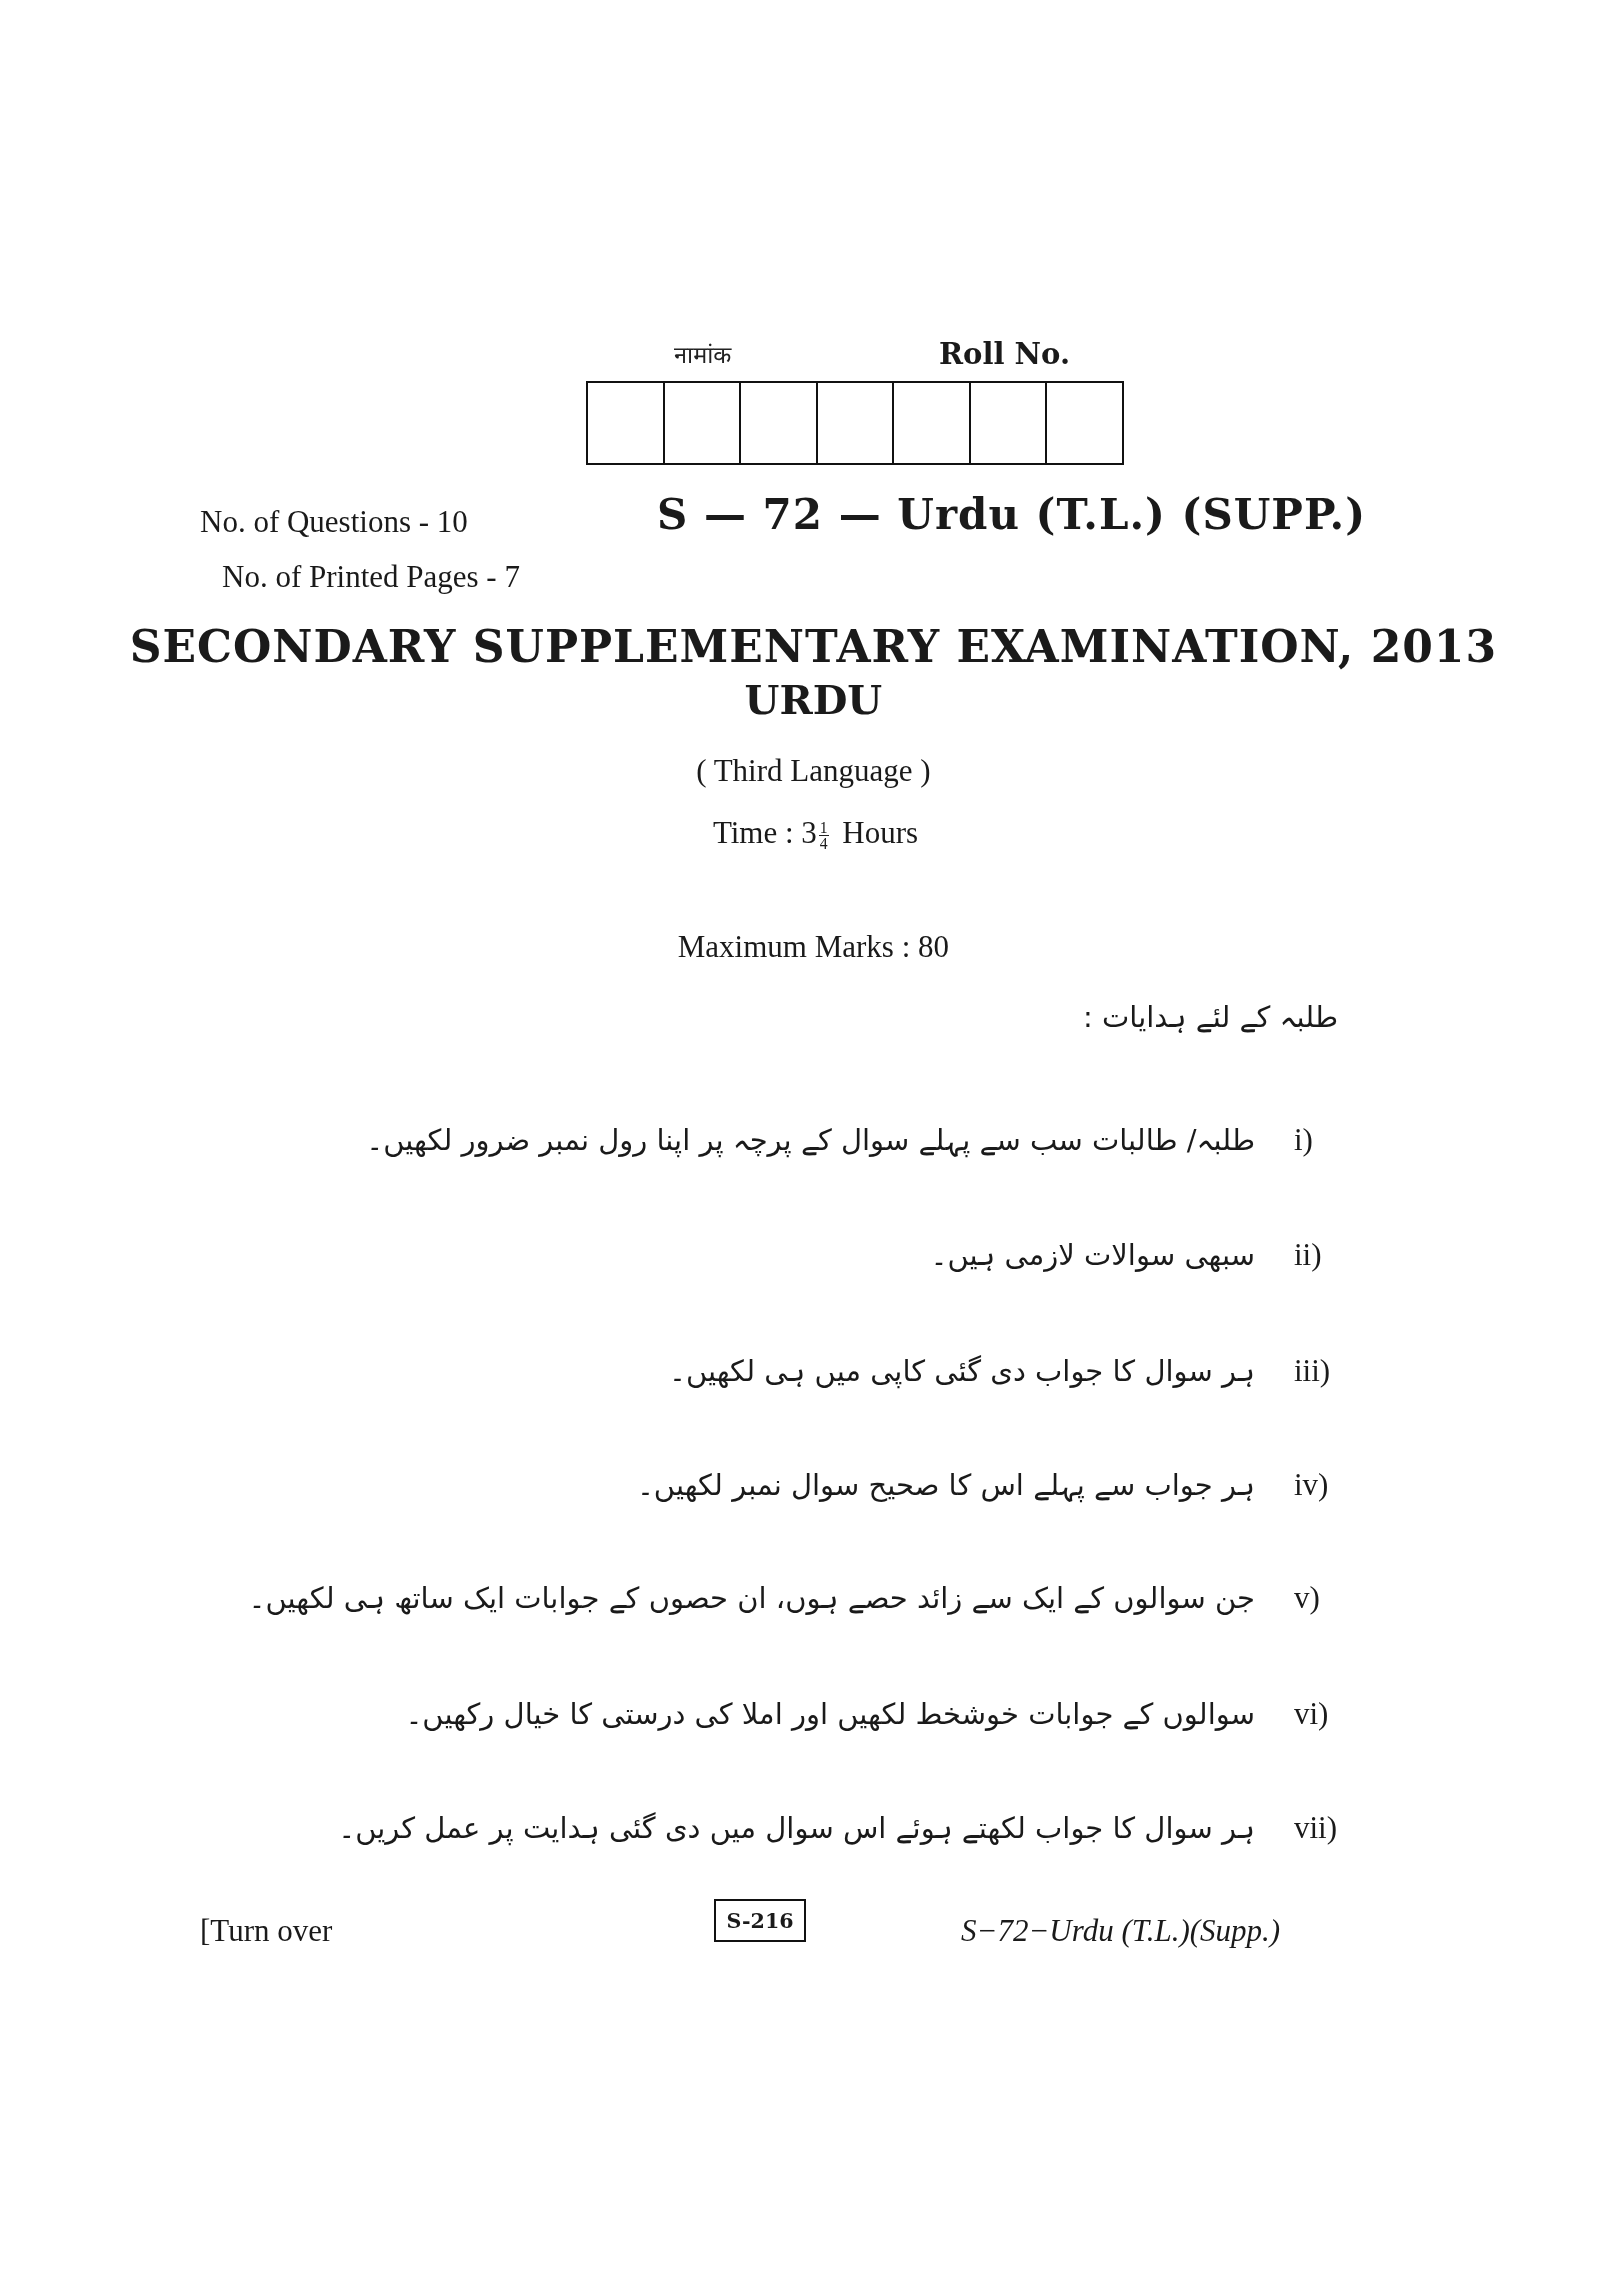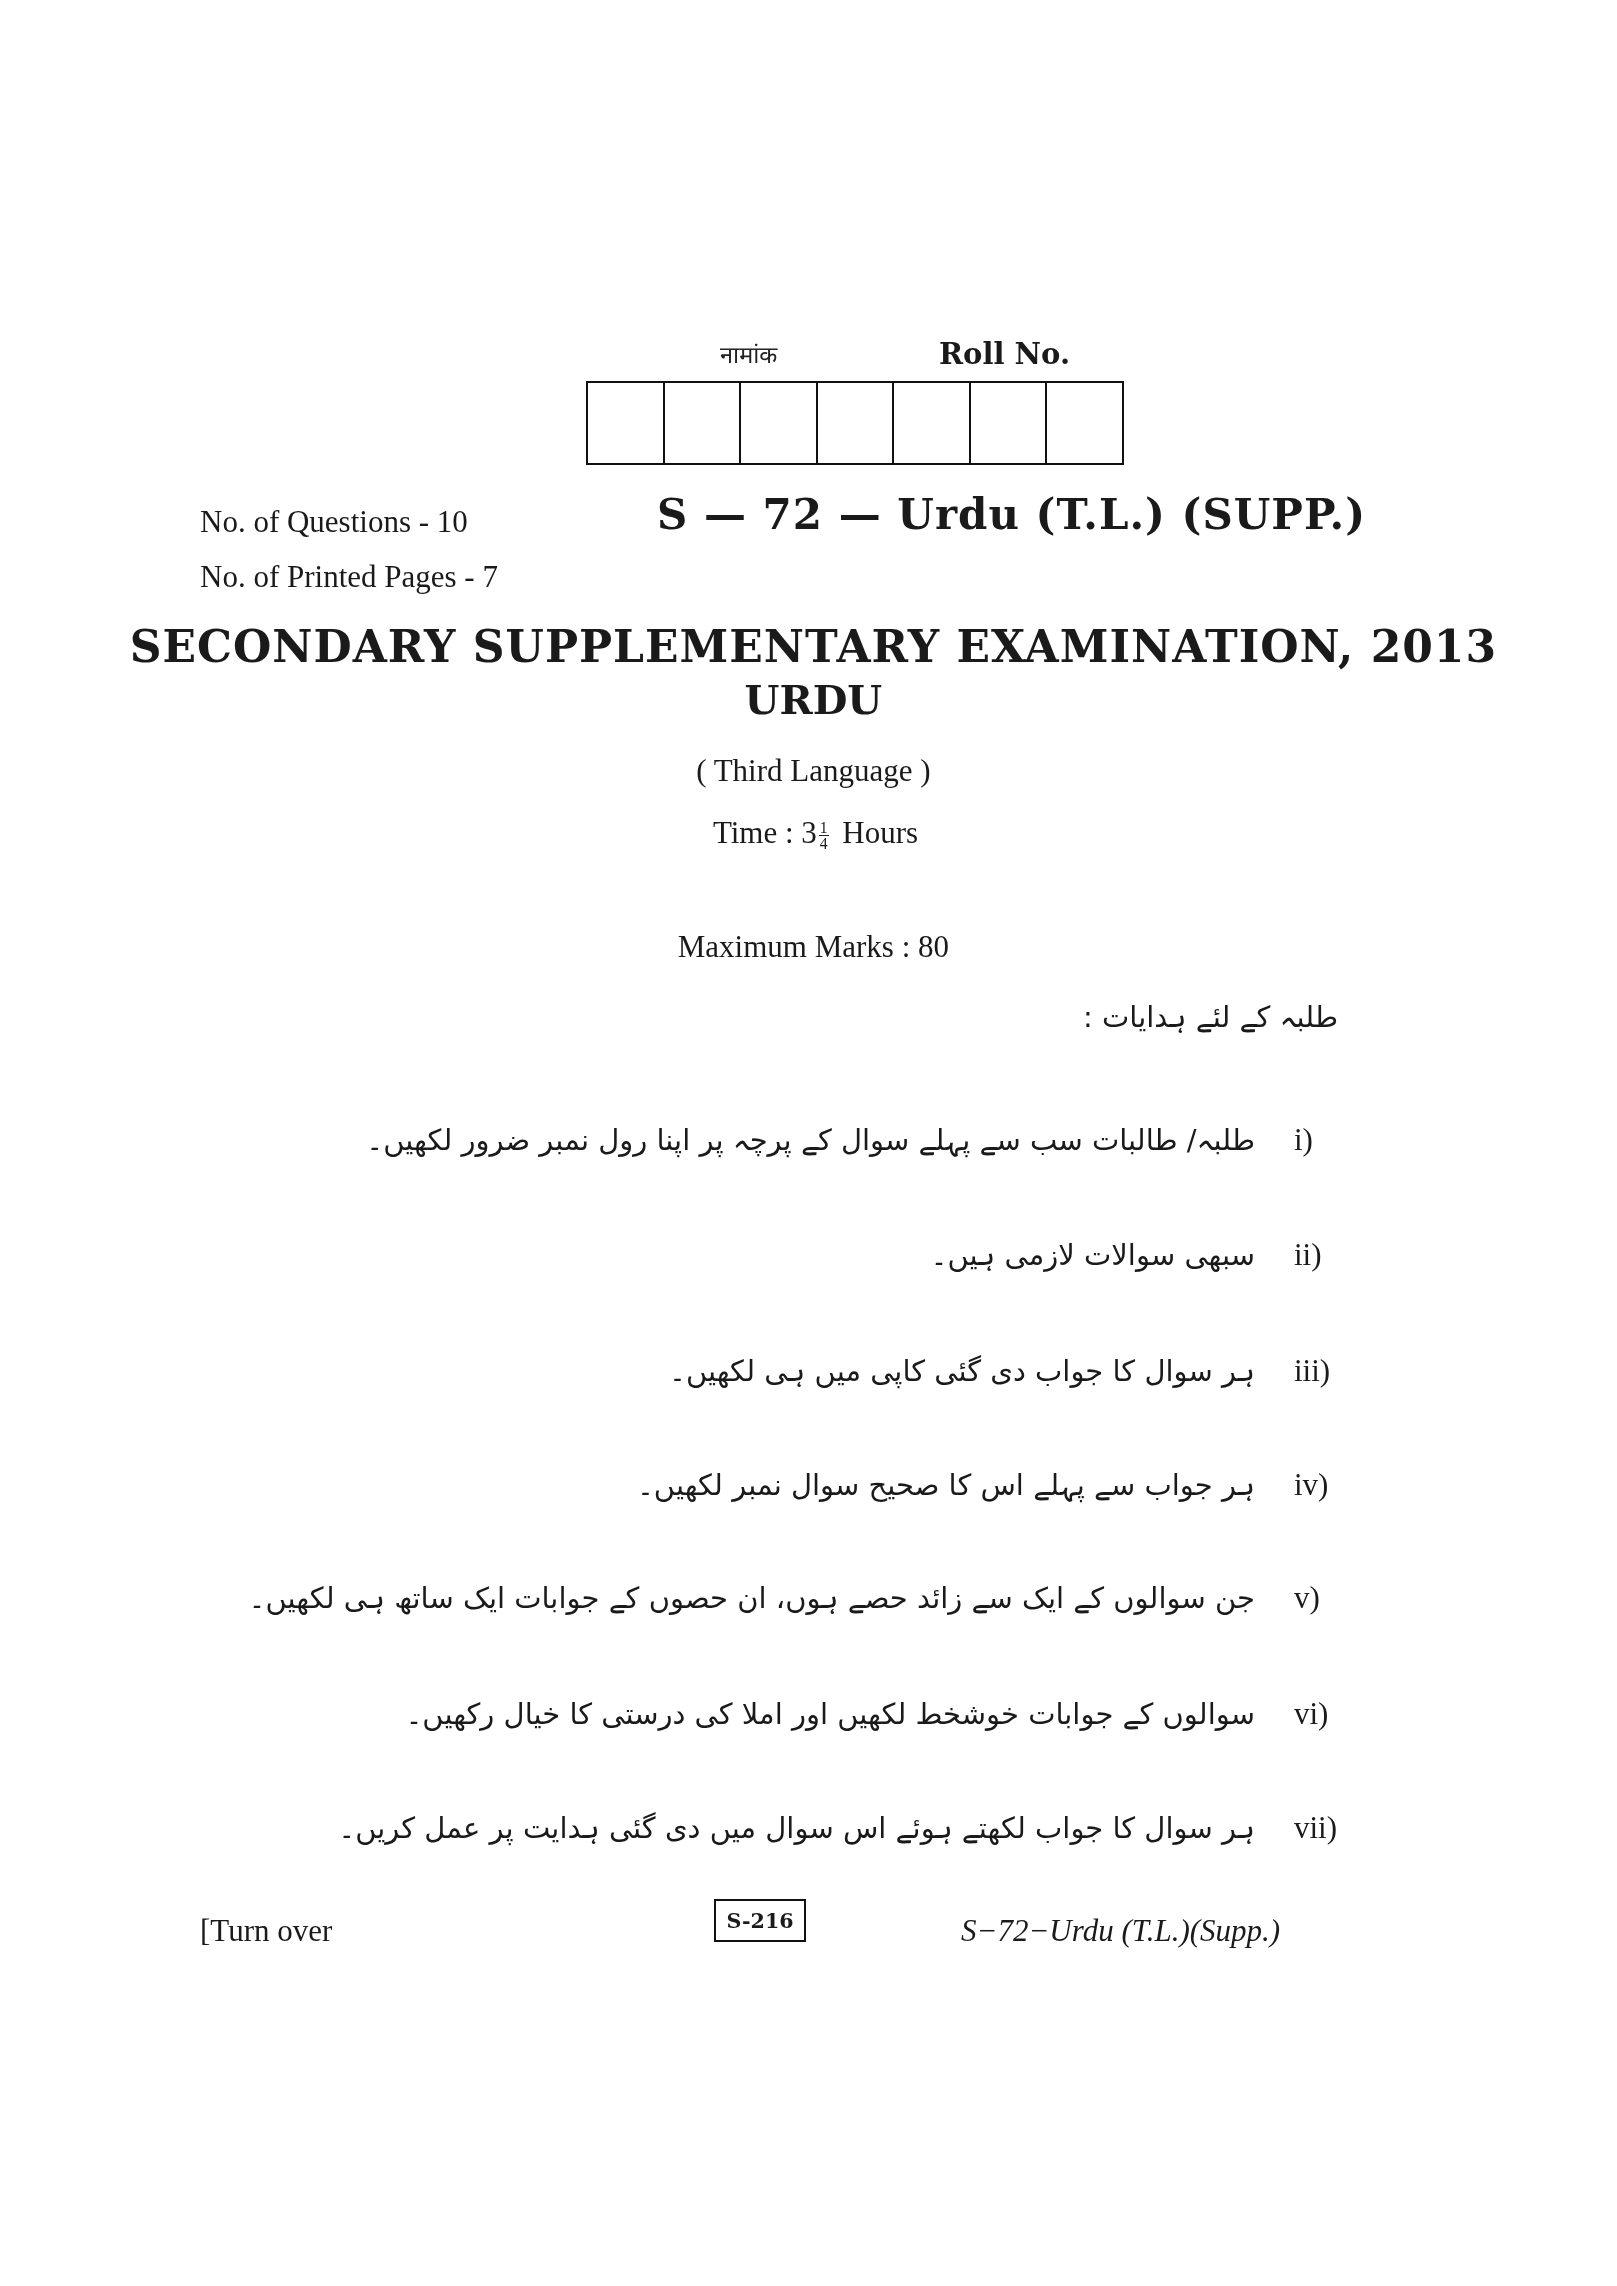--- a/index.html
+++ b/index.html
@@ -1,18 +1,18 @@
 <!DOCTYPE html>
 <html><head>
   <meta charset="utf-8">
   <style>
     html, body { margin: 0; padding: 0; background: #ffffff; }
     body { width: 1617px; height: 2287px; position: relative; overflow: hidden; color: #1a1a1a; font-family: "DejaVu Serif", serif; }
     .abs { position: absolute; }
-    .devanagari { left: 674px; top: 338px; font-size: 23.5px; font-family: "DejaVu Sans", sans-serif; color: #222; margin-left: 46px; }
+    .devanagari { left: 674px; top: 338px; font-size: 23.5px; font-family: "DejaVu Sans", sans-serif; color: #222; }
     .roll-label { left: 939px; top: 337px; font-size: 29px; font-weight: bold; font-family: "DejaVu Serif", serif; }
     .roll-box { left: 586px; top: 381px; width: 538px; height: 84px; display: flex; border: 2.9px solid #111; box-sizing: border-box; }
     .roll-cell { flex: 1; border-right: 2.9px solid #111; }
     .roll-cell:last-child { border-right: none; }
     .meta-line { font-family: "Liberation Serif", serif; font-size: 31px; left: 200px; }
     .code-title { left: 657px; top: 490px; font-size: 42px; font-weight: bold; font-family: "DejaVu Serif", serif; letter-spacing: 1px; }
     .exam-title { left: 0; width: 1617px; top: 621px; text-align: center; font-size: 44px; font-weight: bold; font-family: "DejaVu Serif", serif; letter-spacing: 1px; padding-left: 9.8px; box-sizing: border-box; }
     .subject { left: 0; width: 1617px; top: 676px; text-align: center; font-size: 40px; font-weight: bold; font-family: "DejaVu Serif", serif; padding-left: 9.8px; box-sizing:border-box;}
     .center-line { left: 0; width: 1617px; text-align: center; font-family: "Liberation Serif", serif; font-size: 31px; padding-left: 9.8px; box-sizing: border-box; }
     .frac { display: inline-flex; flex-direction: column; align-items: center; font-size: 15.7px; line-height: 15.7px; vertical-align: middle; margin: 0 5.9px 0 2px; }
@@ -35,21 +35,21 @@
   <div class="roll-cell"></div>
   <div class="roll-cell"></div>
   <div class="roll-cell"></div>
   <div class="roll-cell"></div>
   <div class="roll-cell"></div>
   <div class="roll-cell"></div>
   <div class="roll-cell"></div>
 </div>
 
 <div class="abs meta-line" style="top:504px;">No. of Questions - 10</div>
-<div class="abs meta-line" style="top:559px;">No. of Printed Pages - 7</div>
+<div class="abs meta-line" style="top:559px;margin-left:22px;">No. of Printed Pages - 7</div>
 <div class="abs code-title">S — 72 — Urdu (T.L.) (SUPP.)</div>
 
 <div class="abs exam-title">SECONDARY SUPPLEMENTARY EXAMINATION, 2013</div>
 <div class="abs subject">URDU</div>
 <div class="abs center-line" style="top:753px;">( Third Language )</div>
 <div class="abs center-line" style="top:815px;padding-left:14px;">
   <span>Time : 3</span><span class="frac">
       <span>1</span>
       <span class="bar"></span>
       <span>4</span>

